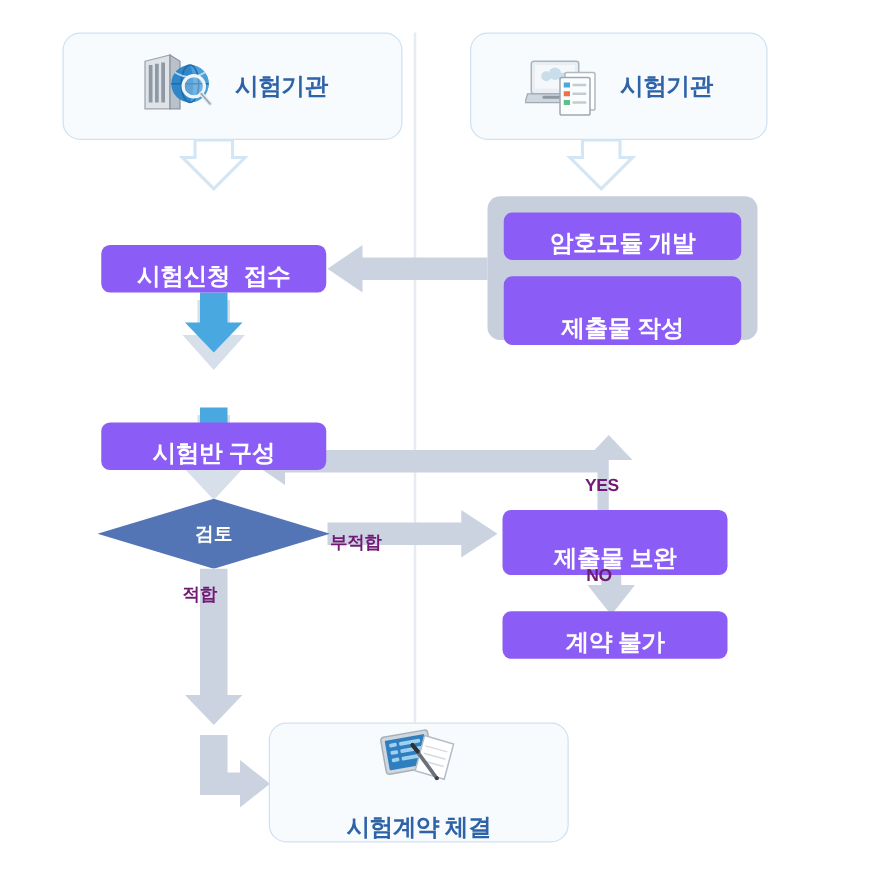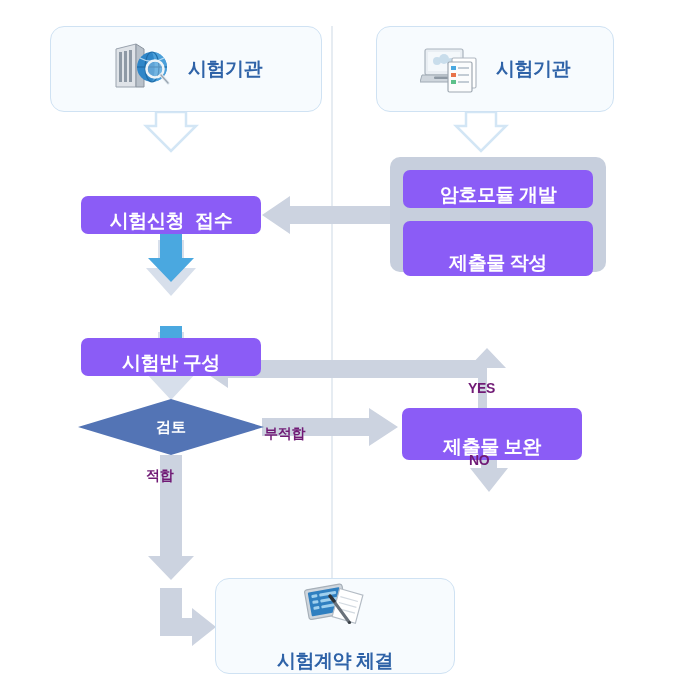--- a/index.html
+++ b/index.html
@@ -262,20 +262,23 @@
   </div>
 
   <div class="abs diamond" style="left:78px; top:399px; width:186px; height:56px;">
     <span>검토</span>
   </div>
 
   <div class="abs proc-box" style="left:402px; top:408px; width:180px; height:52px;">
     <span>제출물 보완</span>
   </div>
 
+  <div class="abs proc-box" style="left:402px; top:489px; width:180px; height:38px;">
+    <span>계약 불가</span>
+  </div>
 
   <div class="abs edge-label" style="left:468px; top:380px;">
     <span>YES</span>
   </div>
 
   <div class="abs edge-label" style="left:469px; top:452px;">
     <span>NO</span>
   </div>
 
   <div class="abs edge-label" style="left:264px; top:425px;">

